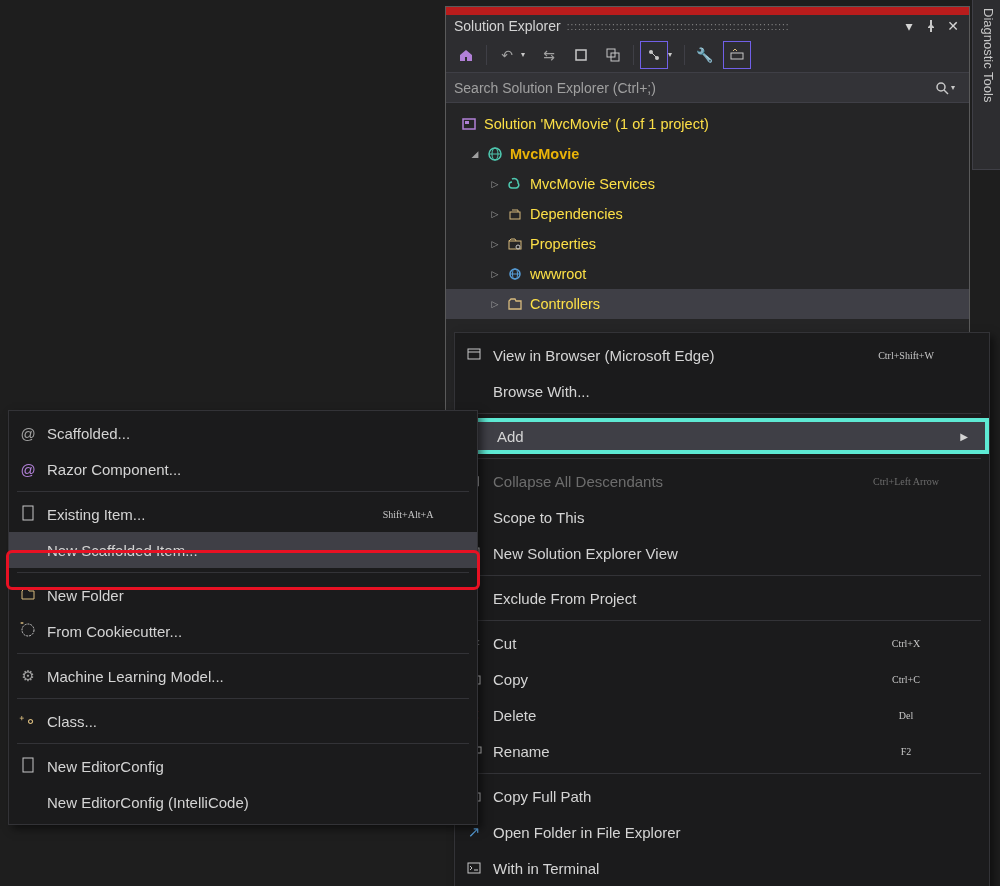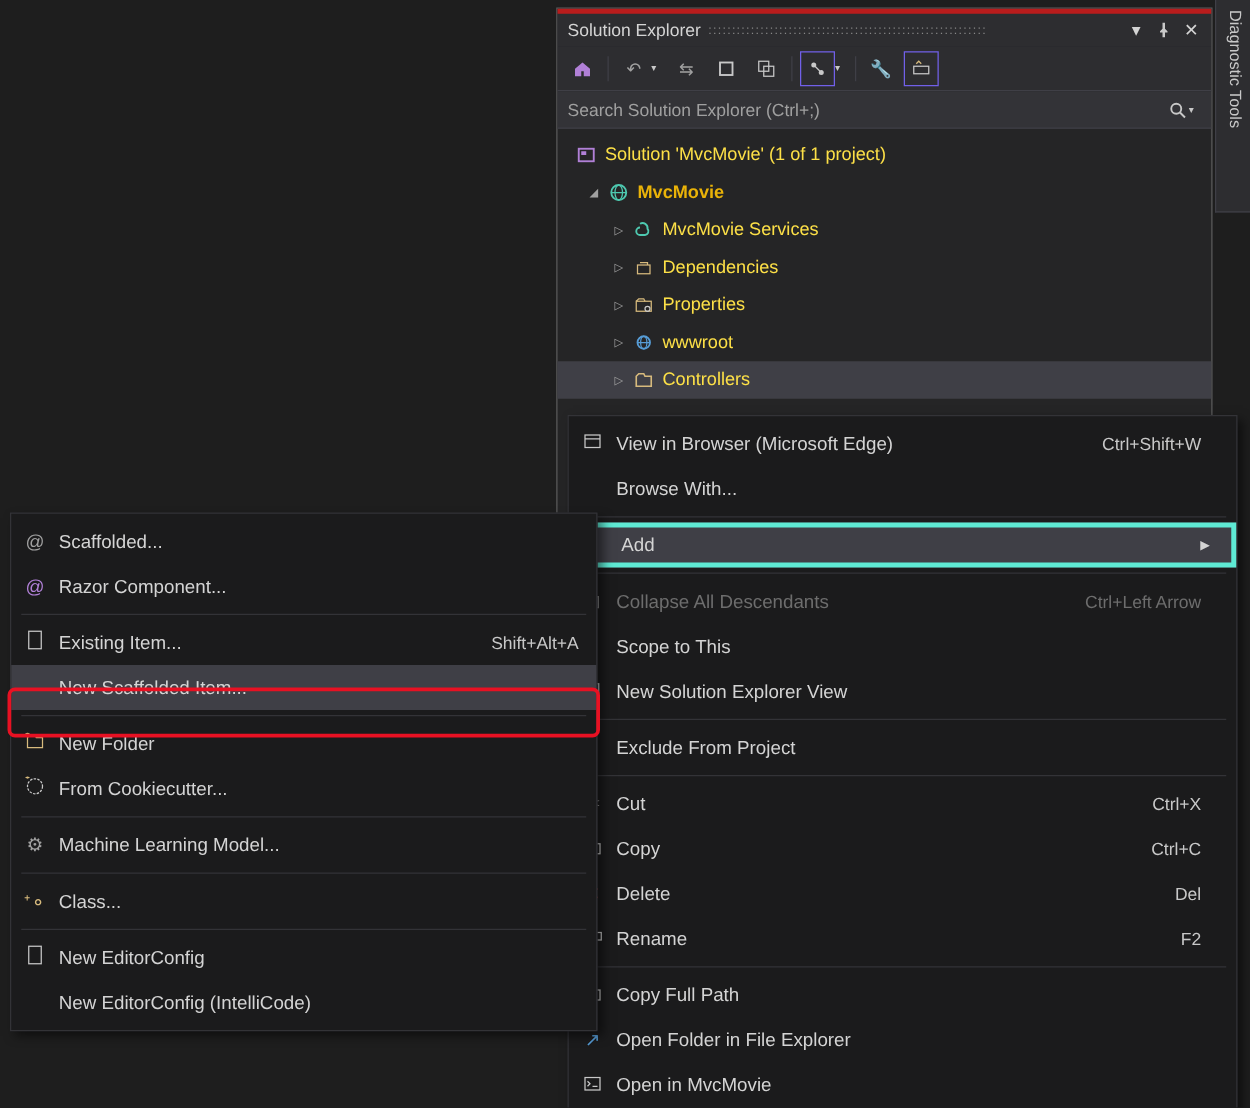--- a/index.html
+++ b/index.html
@@ -13,21 +13,21 @@
     writing-mode: vertical-rl; text-orientation: mixed;
     padding: 8px 4px; font-size: 13px; color: #c8c8c8; text-align: left;
   }
 
   
   .panel {
     position: absolute; left: 445px; top: 6px; width: 525px; height: 410px;
     background: #252526; border: 1px solid #5a5a5a;
   }
   .panel-title {
-    height: 30px; background: #2d2d30; border-top: 4px solid #b91c1c;
+    height: 30px; background: #2d2d30; border-top: 8px solid #b91c1c;
     display: flex; align-items: center; padding: 0 8px; gap: 6px; font-size: 14px;
   }
   .panel-title .drag { flex: 1; color: #888; overflow: hidden; letter-spacing: 1px; font-size: 10px; }
   .panel-title .ctl { width: 16px; height: 16px; display:flex; align-items:center; justify-content:center; cursor:pointer; }
 
   .toolbar {
     height: 36px; background: #2d2d30; display: flex; align-items: center; padding: 0 6px; gap: 4px;
     border-bottom: 1px solid #3f3f46;
   }
   .tb-btn { width: 28px; height: 28px; display:flex; align-items:center; justify-content:center; border:1px solid transparent; cursor:pointer; }
@@ -58,21 +58,21 @@
     padding: 4px 0;
   }
   .menu .row {
     height:36px; display:flex; align-items:center; padding:0 14px 0 0; gap:0;
     font-size:15px; cursor:pointer;
   }
   .menu .row.hover { background:#3f3f46; }
   .menu .row.disabled { color:#6d6d6d; cursor:default; }
   .menu .iconcol { width:38px; display:flex; align-items:center; justify-content:center; }
   .menu .text { flex:1; padding-right:20px; white-space:nowrap; }
-  .menu .short { color:#c8c8c8; font-size:14px; min-width:110px; text-align:right; }
+  .menu .short { color:#c8c8c8; font-size:10px; min-width:110px; text-align:center;font-family:Liberation Serif, serif; }
   .menu .row.disabled .short { color:#6d6d6d; }
   .menu .arrow { width:14px; text-align:center; font-size:10px; }
   .menu .sep { height:1px; background:#333337; margin:4px 8px; }
 
   .menu-left { left:8px; top:410px; width:470px; }
   .menu-right { left:454px; top:332px; width:536px; }
 
   .hl-red { position:absolute; border:3px solid #e81123; border-radius:6px; pointer-events:none; }
 
   
@@ -348,21 +348,21 @@
     <div class="short"></div>
       <div class="arrow"></div>
   </div>
   <div class="row">
     <div class="iconcol">
         <span><svg width="14" height="12" viewBox="0 0 14 12">
             <rect x="1" y="1" width="12" height="10" fill="none" stroke="#c8c8c8"></rect>
             <path d="M3 4l2 2-2 2M7 8h4" stroke="#c8c8c8" fill="none"></path>
           </svg></span>
       </div>
-    <div class="text">Open in MvcMovie</div>
+    <div class="text">With in Terminal</div>
     <div class="short"></div>
       <div class="arrow"></div>
   </div>
 
 </div>
 
 <div class="menu menu-left">
   <div class="row">
     <div class="iconcol">
         <span class="c-gray">@</span>

